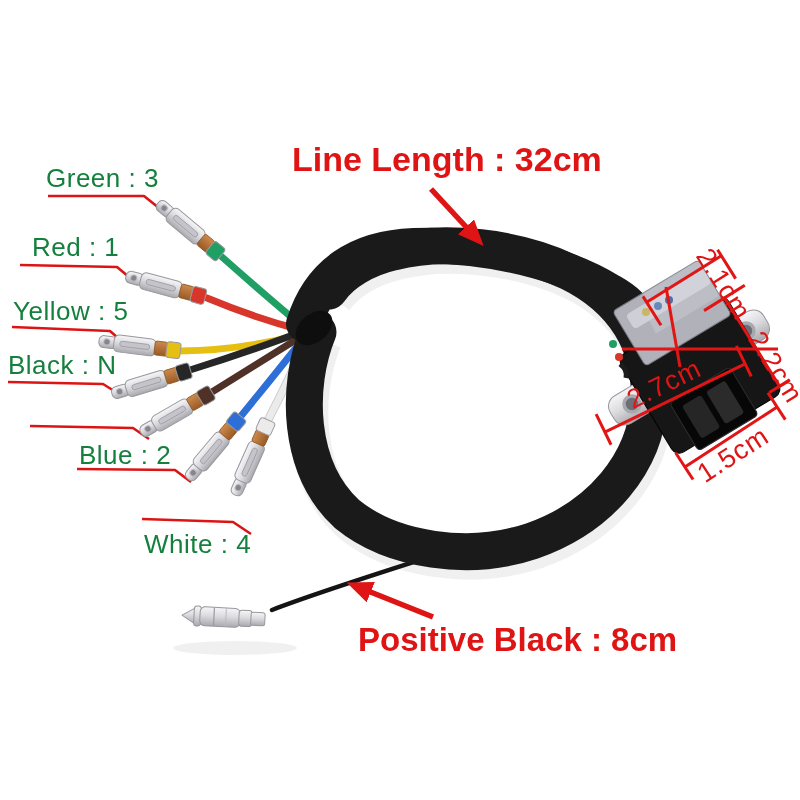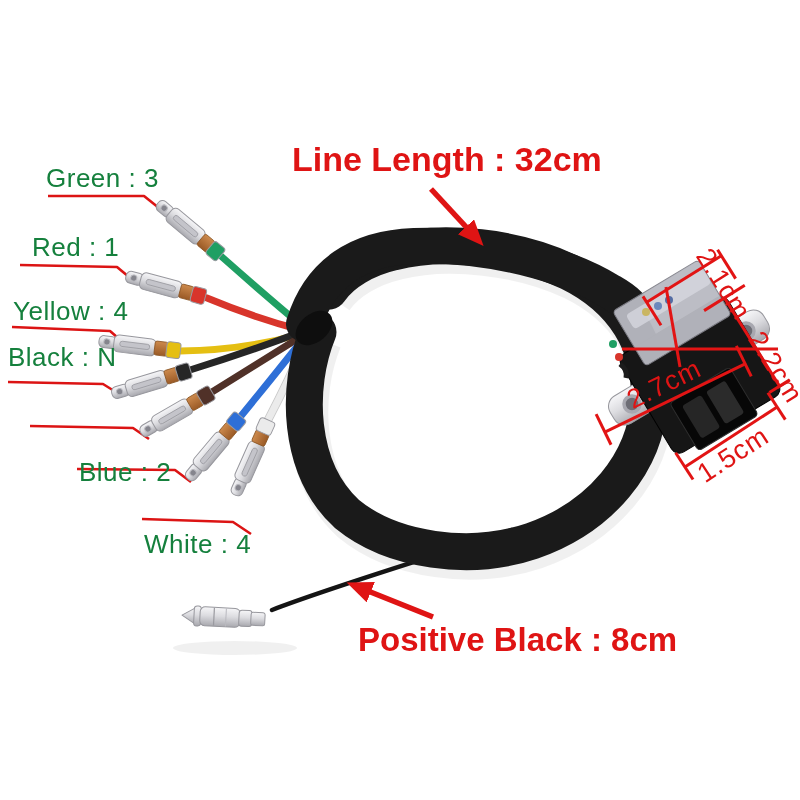--- a/index.html
+++ b/index.html
@@ -189,21 +189,21 @@
     <text class="dimtext" transform="rotate(58 768 372)" x="768" y="372" text-anchor="middle">2.2cm</text>
     <text class="dimtext" transform="rotate(-26 668 392)" x="668" y="392" text-anchor="middle">2.7cm</text>
     <text class="dimtext" transform="rotate(-33 738 462)" x="738" y="462" text-anchor="middle">1.5cm</text>
 
     <path class="arrowshaft" d="M431,189 L468,229" marker-end="url(#arrowhead)"></path>
     <path class="arrowshaft" d="M433,617 L368,591" marker-end="url(#arrowhead)"></path>
   </svg>
 
   <div class="wlabel" style="left:46px;top:163px;">Green : 3</div>
   <div class="wlabel" style="left:32px;top:232px;">Red : 1</div>
-  <div class="wlabel" style="left:13px;top:296px;">Yellow : 4</div>
-  <div class="wlabel" style="left:8px;top:342px;">Black : N</div>
-  <div class="wlabel" style="left:79px;top:440px;margin-top:17px;">Blue : 2</div>
+  <div class="wlabel" style="left:13px;top:296px;">Yellow : 5</div>
+  <div class="wlabel" style="left:8px;top:350px;">Black : N</div>
+  <div class="wlabel" style="left:79px;top:440px;">Blue : 2</div>
   <div class="wlabel" style="left:144px;top:488px;margin-top:41px;">White : 4</div>
 
   <div class="redlabel big" style="left:292px;top:140px;">Line Length : 32cm</div>
   <div class="redlabel mid" style="left:358px;top:621px;">Positive Black : 8cm</div>
 
 </div>
 
 </body></html>

